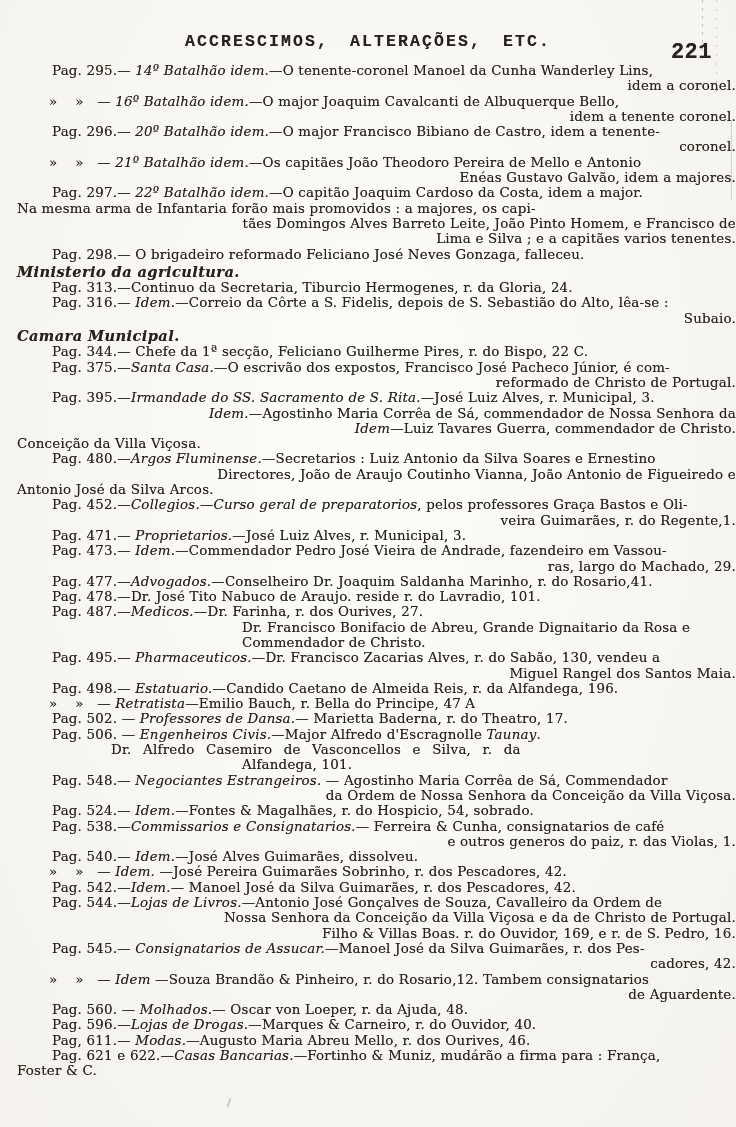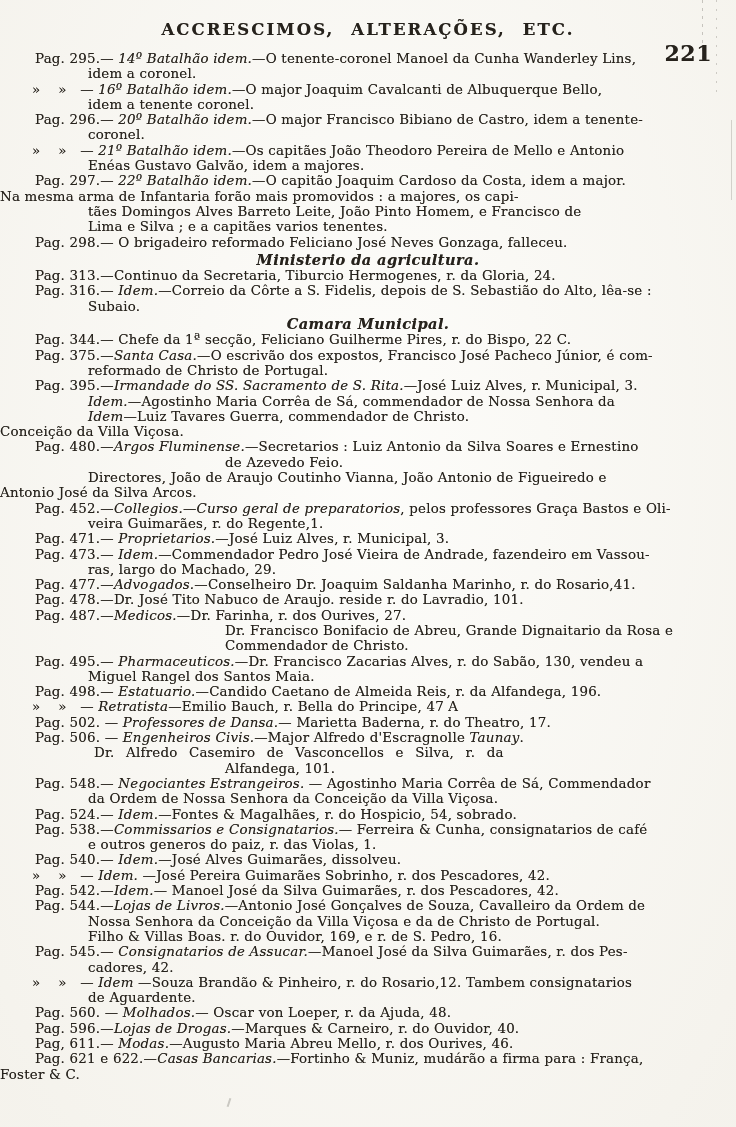--- a/index.html
+++ b/index.html
@@ -6,32 +6,32 @@
   .page{
     position:relative;
     width:736px;height:1127px;
     background:#fbfaf5;
     background-image:radial-gradient(ellipse at 50% 40%, rgba(255,255,255,.5), rgba(225,220,210,.25) 95%);
     overflow:hidden;
     font-family:"DejaVu Serif", serif;
     color:#26221c;
     text-shadow:0 0 .4px rgba(45,40,33,.55);
   }
-  .header{position:relative;padding-top:20px;height:26px;text-align:center;}
+  .header{position:relative;padding-top:32px;height:26px;text-align:center;font-family:Liberation Mono, monospace;}
   .title{font-weight:bold;font-size:16.5px;letter-spacing:2.1px;word-spacing:9px;}
   .pagenum{position:absolute;right:24px;top:40px;font-weight:bold;font-size:22px;letter-spacing:.5px;}
-  .entries{margin-top:5px;font-size:13.4px;line-height:15.3px;letter-spacing:.22px;}
+  .entries{margin-top:5px;font-size:13.4px;line-height:15.3px;letter-spacing:.22px;margin-left:17px;}
   .line{white-space:nowrap;}
   .l-first{padding-left:35px;}
   .l-ditto{padding-left:32px;}
-  .l-cont{padding-left:88px;}
+  .l-cont{padding-left:88px;text-align:right;}
   .l-para{}
   .l-deep{padding-left:225px;}
   .l-deepwide{padding-left:94px;word-spacing:7px;}
-  .l-heading{text-align:center;font-style:italic;font-weight:bold;font-size:14.6px;padding:2px 0 1px 0;letter-spacing:.4px;}
+  .l-heading{font-style:italic;font-weight:bold;font-size:14.6px;padding:2px 0 1px 0;letter-spacing:.4px;}
   em{font-style:italic;}
   .artifact{position:absolute;pointer-events:none;}
   .a-dots1{left:702px;top:0;width:1px;height:60px;
     background:repeating-linear-gradient(to bottom,rgba(110,105,98,.35) 0 3px,transparent 3px 8px);}
   .a-dots2{left:716px;top:0;width:1px;height:95px;
     background:repeating-linear-gradient(to bottom,rgba(110,105,98,.3) 0 2px,transparent 2px 9px);}
   .a-edge{left:731px;top:120px;width:1px;height:80px;background:rgba(120,114,106,.28);}
   .a-spec{left:228px;top:1098px;width:2px;height:9px;background:rgba(100,95,88,.3);transform:rotate(18deg);}
 </style>
 </head>
@@ -68,21 +68,20 @@
       <div class="line l-cont"><span>Subaio.</span></div>
       <div class="line l-heading"><span>Camara Municipal.</span></div>
       <div class="line l-first"><span>Pag. 344.— Chefe da 1ª secção, Feliciano Guilherme Pires, r. do Bispo, 22 C.</span></div>
       <div class="line l-first"><span>Pag. 375.—</span><em>Santa Casa.</em><span>—O escrivão dos expostos, Francisco José Pacheco Júnior, é com-</span></div>
       <div class="line l-cont"><span>reformado de Christo de Portugal.</span></div>
       <div class="line l-first"><span>Pag. 395.—</span><em>Irmandade do SS. Sacramento de S. Rita.</em><span>—José Luiz Alves, r. Municipal, 3.</span></div>
       <div class="line l-cont"><em>Idem.</em><span>—Agostinho Maria Corrêa de Sá, commendador de Nossa Senhora da</span></div>
       <div class="line l-cont"><em>Idem</em><span>—Luiz Tavares Guerra, commendador de Christo.</span></div>
       <div class="line l-para"><span>Conceição da Villa Viçosa.</span></div>
       <div class="line l-first"><span>Pag. 480.—</span><em>Argos Fluminense.</em><span>—Secretarios : Luiz Antonio da Silva Soares e Ernestino</span></div>
-      <div class="line l-deep"><span>de Azevedo Feio.</span></div>
       <div class="line l-cont"><span>Directores, João de Araujo Coutinho Vianna, João Antonio de Figueiredo e</span></div>
       <div class="line l-para"><span>Antonio José da Silva Arcos.</span></div>
       <div class="line l-first"><span>Pag. 452.—</span><em>Collegios.</em><span>—</span><em>Curso geral de preparatorios</em><span>, pelos professores Graça Bastos e Oli-</span></div>
       <div class="line l-cont"><span>veira Guimarães, r. do Regente,1.</span></div>
       <div class="line l-first"><span>Pag. 471.— </span><em>Proprietarios.</em><span>—José Luiz Alves, r. Municipal, 3.</span></div>
       <div class="line l-first"><span>Pag. 473.— </span><em>Idem.</em><span>—Commendador Pedro José Vieira de Andrade, fazendeiro em Vassou-</span></div>
       <div class="line l-cont"><span>ras, largo do Machado, 29.</span></div>
       <div class="line l-first"><span>Pag. 477.—</span><em>Advogados.</em><span>—Conselheiro Dr. Joaquim Saldanha Marinho, r. do Rosario,41.</span></div>
       <div class="line l-first"><span>Pag. 478.—Dr. José Tito Nabuco de Araujo. reside r. do Lavradio, 101.</span></div>
       <div class="line l-first"><span>Pag. 487.—</span><em>Medicos.</em><span>—Dr. Farinha, r. dos Ourives, 27.</span></div>

